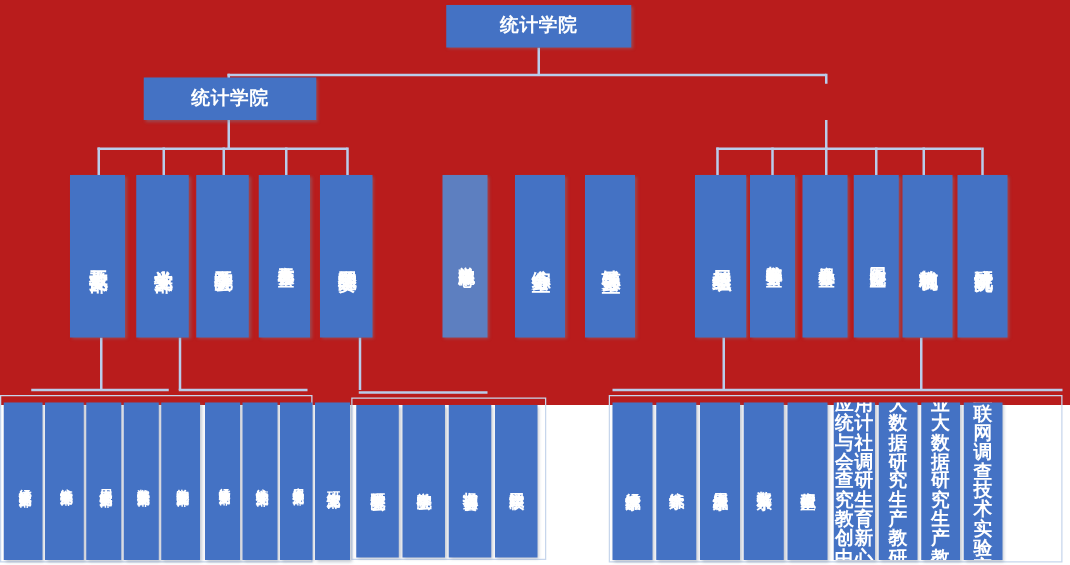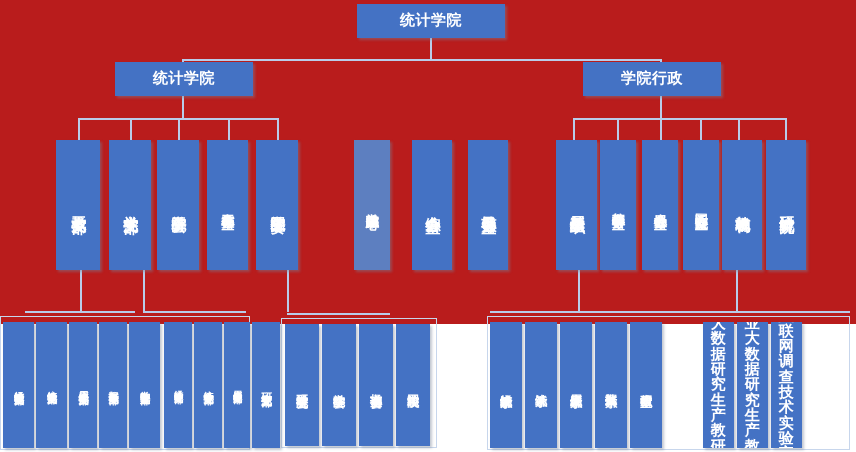--- a/index.html
+++ b/index.html
@@ -103,21 +103,20 @@
 
   <div class="ln lnv" style="left:578px;top:270px;height:42px;"></div>
   <div class="ln lnh" style="left:490px;top:311px;width:182px;"></div>
 
   <div class="ln lnv" style="left:736px;top:270px;height:42px;"></div>
   <div class="ln lnh" style="left:672px;top:311px;width:178px;"></div>
 
   <div class="node hz shadow" style="left:357px;top:4px;width:148px;height:34px;">统计学院</div>
 
   <div class="node hz shadow" style="left:115px;top:62px;width:138px;height:34px;">统计学院</div>
-  <div class="node hz shadow" style="left:583px;top:62px;width:138px;height:34px;">学院行政</div>
 
   <div class="node vt f15 shadow" style="left:56px;top:140px;width:44px;height:130px;">教工党支部</div>
   <div class="node vt f15 shadow" style="left:109px;top:140px;width:42px;height:130px;">学生党支部</div>
   <div class="node vt f15 shadow" style="left:157px;top:140px;width:42px;height:130px;">学院分工会</div>
   <div class="node vt f13 shadow" style="left:207px;top:140px;width:41px;height:130px;">校友工作办公室</div>
   <div class="node vt f15 shadow" style="left:256px;top:140px;width:42px;height:130px;">学院分团委</div>
 
   <div class="node vt f13 muted shadow" style="left:354px;top:140px;width:36px;height:130px;">学院融媒体中心</div>
   <div class="node vt f15 shadow" style="left:412px;top:140px;width:40px;height:130px;">综合办公室</div>
   <div class="node vt f15 shadow" style="left:468px;top:140px;width:40px;height:130px;">辅导员办公室</div>
@@ -148,17 +147,18 @@
   <div class="node vt f12 shadow" style="left:322px;top:324px;width:34px;height:122px;">学院学生会</div>
   <div class="node vt f12 shadow" style="left:359px;top:324px;width:34px;height:122px;">市场调查协会</div>
   <div class="node vt f12 shadow" style="left:396px;top:324px;width:34px;height:122px;">学院团校</div>
 
   <div class="node vt f12 shadow" style="left:490px;top:322px;width:32px;height:126px;">经济统计学系</div>
   <div class="node vt f12 shadow" style="left:525px;top:322px;width:32px;height:126px;">统计学系</div>
   <div class="node vt f12 shadow" style="left:560px;top:322px;width:32px;height:126px;">应用统计学系</div>
   <div class="node vt f12 shadow" style="left:595px;top:322px;width:32px;height:126px;">数据科学系</div>
   <div class="node vt f12 shadow" style="left:630px;top:322px;width:32px;height:126px;">虚拟教研室</div>
 
+  <div class="node hz shadow f11 w2" style="left:667px;top:322px;width:33px;height:126px;padding:2px 1px;">应用统计与社会调查研究生教育创新中心</div>
   <div class="node hz shadow f11 w2" style="left:703px;top:322px;width:31px;height:126px;padding:2px 1px;">医药大数据研究生产教研基地</div>
   <div class="node hz shadow f11 w2" style="left:737px;top:322px;width:31px;height:126px;padding:2px 1px;">智能产业大数据研究生产教研中心</div>
   <div class="node hz shadow f11 w2" style="left:771px;top:322px;width:31px;height:126px;padding:2px 1px;">互联网调查技术实验室</div>
 
 </div>
 
 </body></html>

